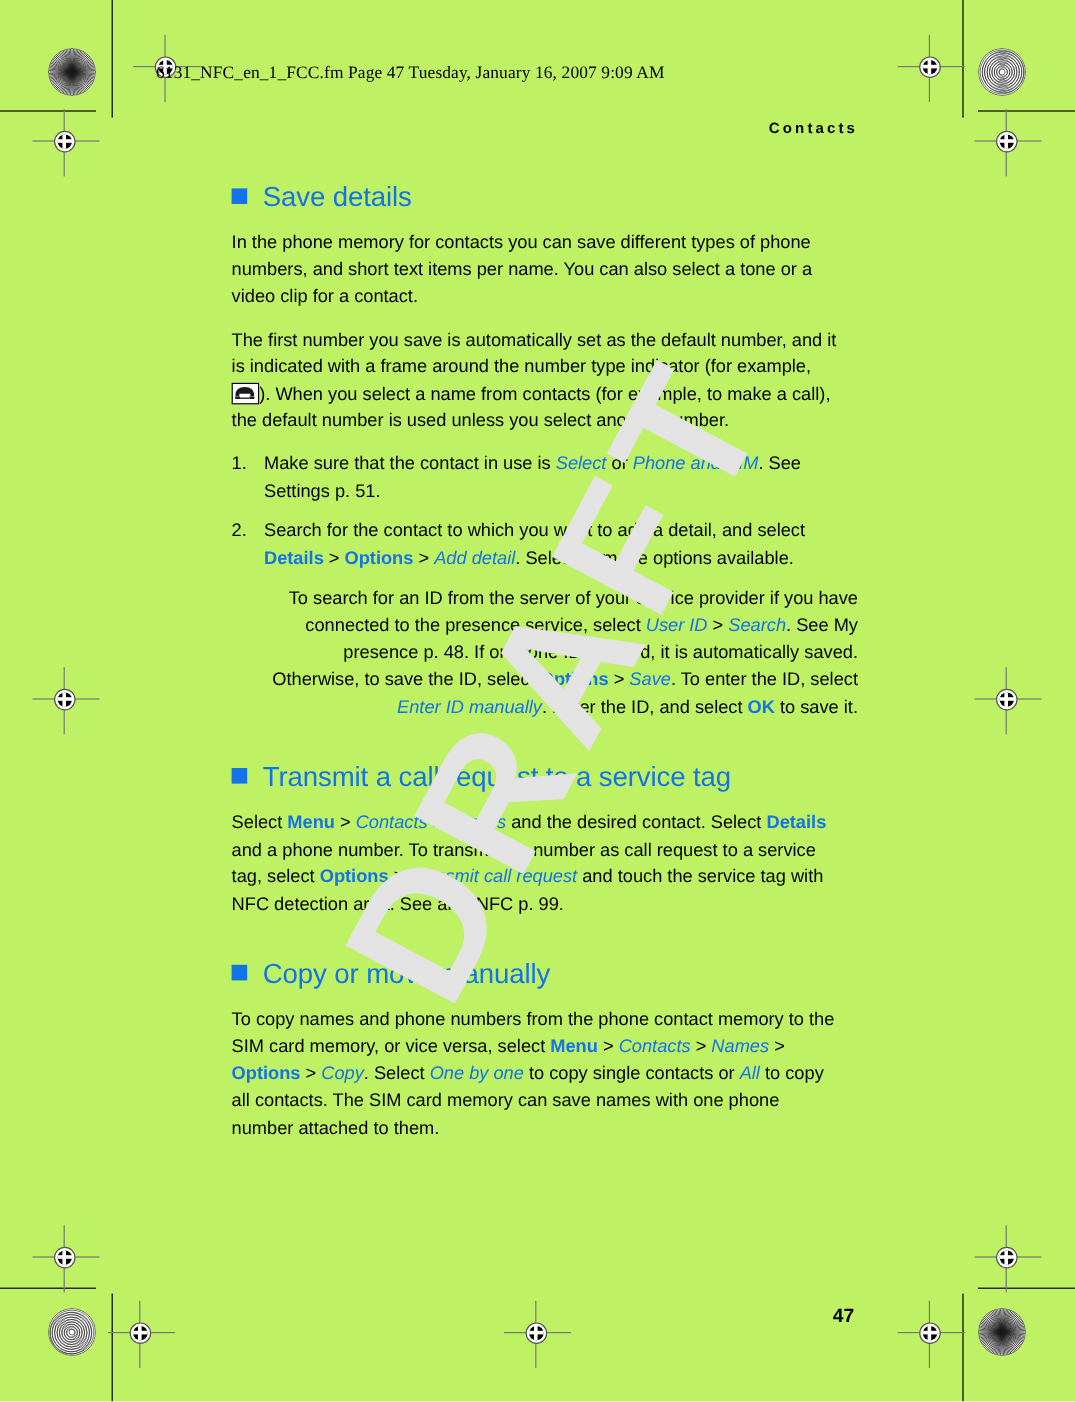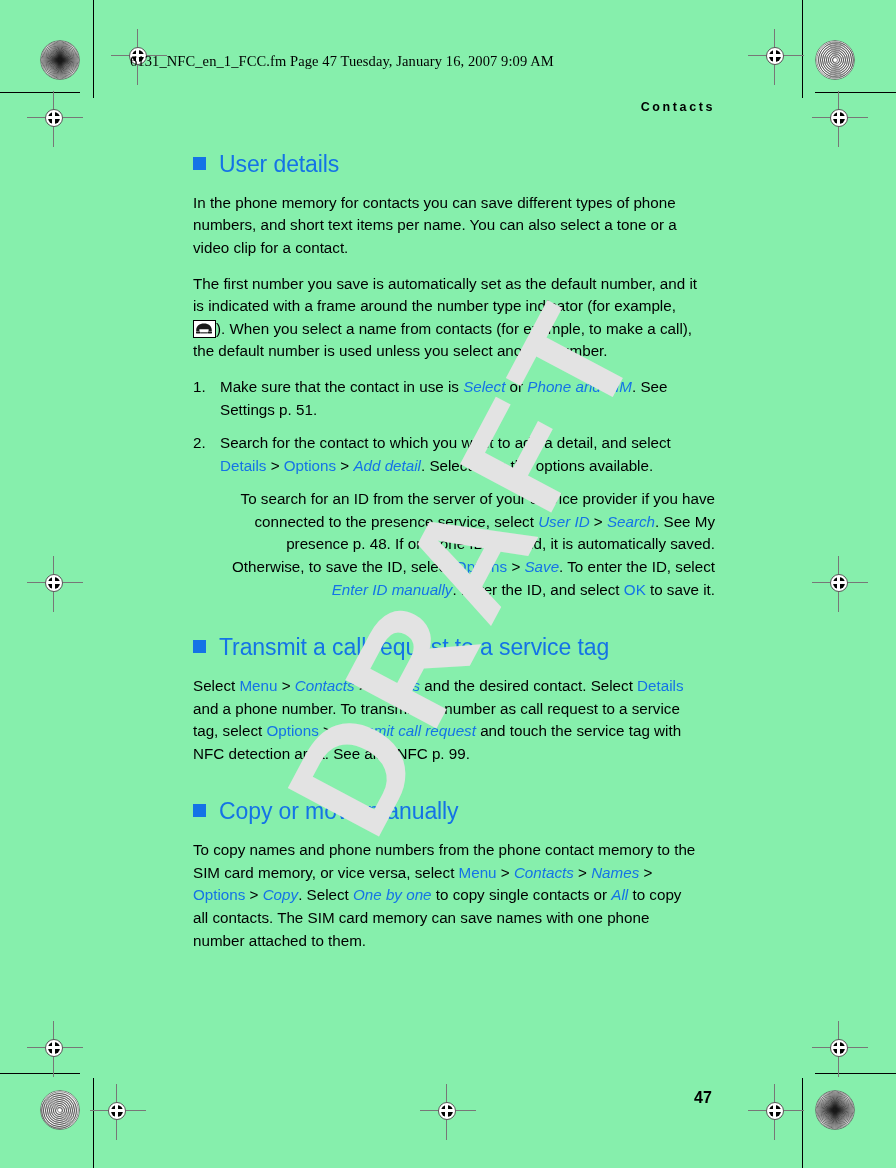--- a/index.html
+++ b/index.html
@@ -10,21 +10,21 @@
   }
   body {
     font-family: "Liberation Sans", sans-serif;
     -webkit-font-smoothing: antialiased;
   }
   #page {
     position: relative;
     width: 896px;
     height: 1168px;
     overflow: hidden;
-    background: #86efac;
+    background: #bef264;
   }
 
   
   .trim-line {
     position: absolute;
     background: #000000;
   }
   .trim-v { width: 1px; }
   .trim-h { height: 1px; }
 
@@ -165,21 +165,21 @@
   }
   ol.steps > li p.sub {
     margin: 11px 0 0 0;
     font-size: 15.2px;
     line-height: 22.6px;
     text-align: right;
   }
 
   .ui {  
     color: #1473e6;
-    font-weight: normal;
+    font-weight: bold;
   }
   .menu { 
     color: #1473e6;
     font-style: italic;
   }
 
   .phone-icon {
     display: inline-block;
     vertical-align: -4px;
     width: 23px;
@@ -456,21 +456,21 @@
       <text x="260" y="300" transform="rotate(-62 260 300)" text-anchor="middle" font-family="Liberation Sans, sans-serif" font-size="150" font-weight="bold" letter-spacing="14" fill="#e3e3e3">DRAFT</text>
     </svg>
   </div>
 
   <div class="content">
 
     <div class="running-head">Contacts</div>
 
     <h2 class="section">
       <span class="sq"></span>
-      <span>User details</span>
+      <span>Save details</span>
     </h2>
 
     <p class="body">In the phone memory for contacts you can save different types of phone numbers, and short text items per name. You can also select a tone or a video clip for a contact.</p>
 
     <p class="body"><span>The first number you save is automatically set as the default number, and it is indicated with a frame around the number type indicator (for example, </span><span class="phone-icon"><svg width="18" height="13" viewBox="0 0 18 13">
           <path d="M1.2 8.4 C1.2 4.0 4.4 1.6 9 1.6 C13.6 1.6 16.8 4.0 16.8 8.4 L16.8 9.2 L13.6 9.2 L13.6 7.2 L4.4 7.2 L4.4 9.2 L1.2 9.2 Z" fill="#1a1a1a"></path>
           <rect x="1.0" y="9.4" width="4.2" height="2.0" rx="0.6" fill="#1a1a1a"></rect>
           <rect x="12.8" y="9.4" width="4.2" height="2.0" rx="0.6" fill="#1a1a1a"></rect>
           <rect x="5.2" y="10.3" width="7.6" height="1.1" fill="#1a1a1a"></rect>
         </svg></span><span>). When you select a name from contacts (for example, to make a call), the default number is used unless you select another number.</span></p>

